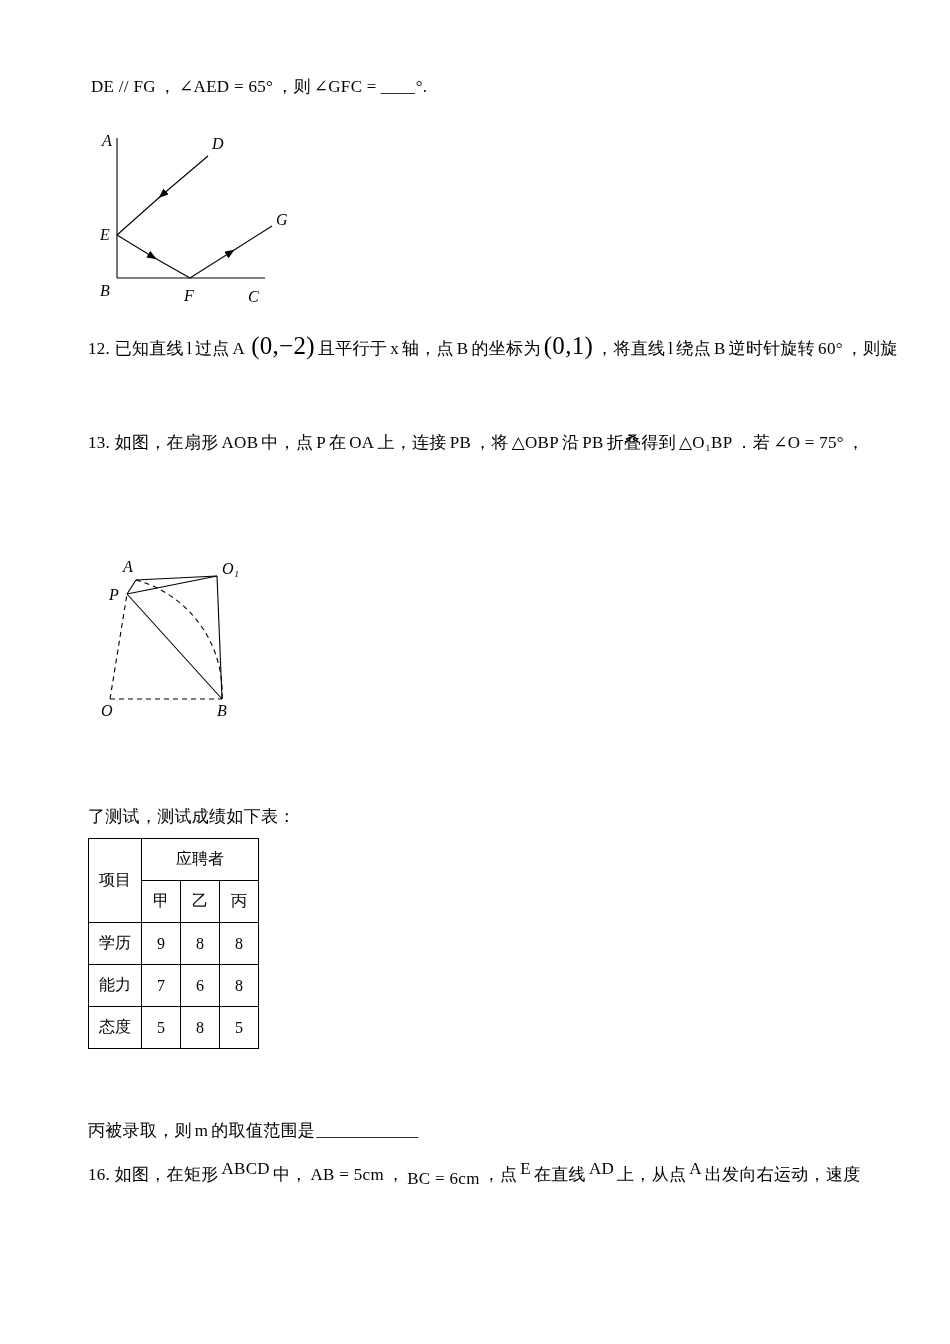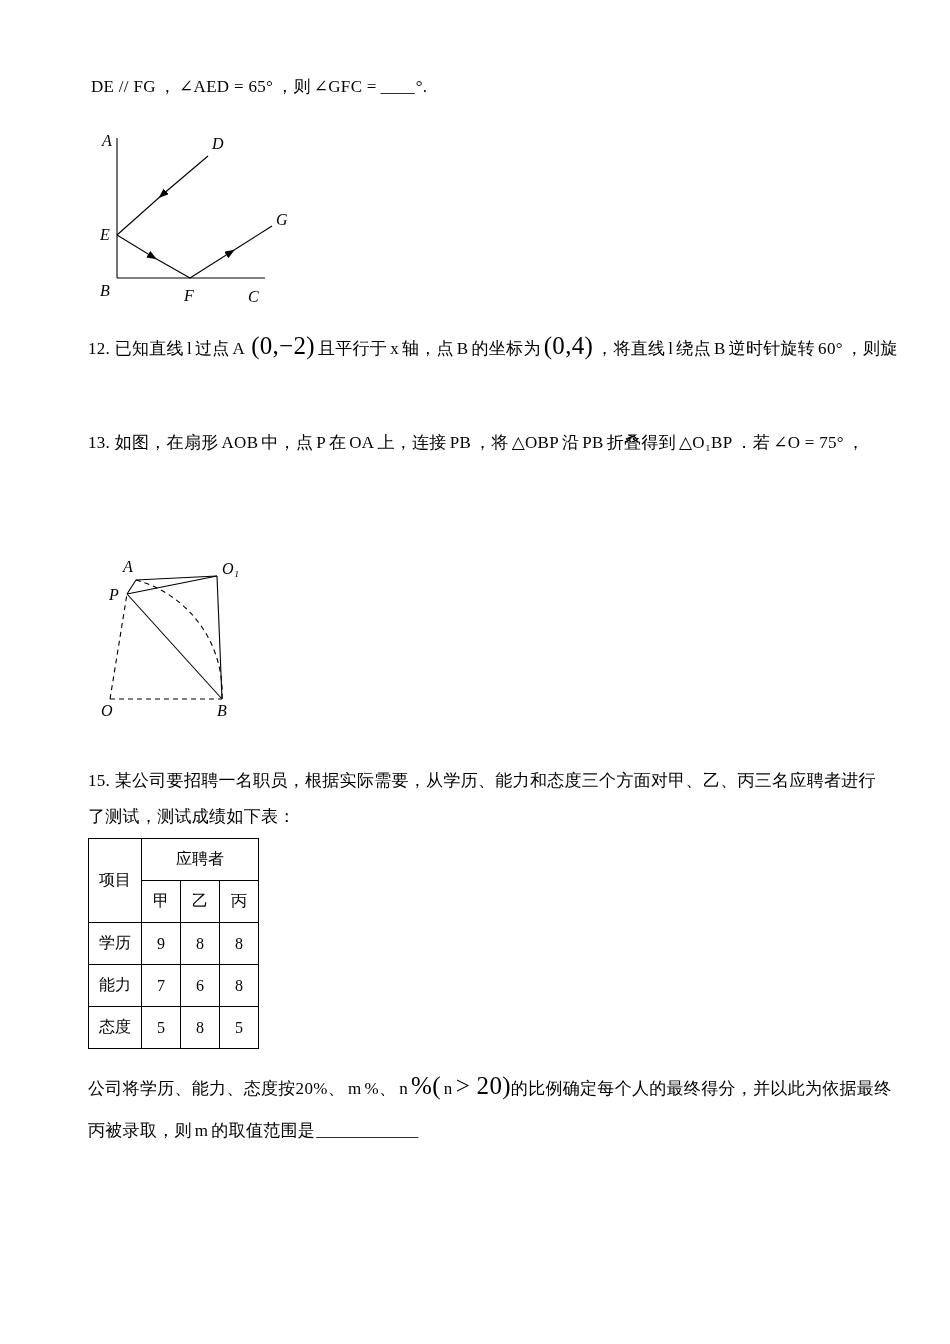--- a/index.html
+++ b/index.html
@@ -59,21 +59,21 @@
     <text x="2" y="13">A</text>
     <text x="112" y="16">D</text>
     <text x="0" y="107">E</text>
     <text x="176" y="92">G</text>
     <text x="0" y="163">B</text>
     <text x="84" y="168">F</text>
     <text x="148" y="169">C</text>
   </svg>
 
   <p class="line" style="top:330px">
-    <span>12. 已知直线</span><span class="m">l</span><span>过点</span><span class="m">A</span><span class="m big">(0,−2)</span><span>且平行于</span><span class="m">x</span><span>轴，点</span><span class="m">B</span><span>的坐标为</span><span class="m big">(0,4)</span><span>，将直线</span><span class="m">l</span><span>绕点</span><span class="m">B</span><span>逆时针旋转</span><span class="m">60°</span><span>，则旋</span>
+    <span>12. 已知直线</span><span class="m">l</span><span>过点</span><span class="m">A</span><span class="m big">(0,−2)</span><span>且平行于</span><span class="m">x</span><span>轴，点</span><span class="m">B</span><span>的坐标为</span><span class="m big">(0,1)</span><span>，将直线</span><span class="m">l</span><span>绕点</span><span class="m">B</span><span>逆时针旋转</span><span class="m">60°</span><span>，则旋</span>
   </p>
 
   <p class="line" style="top:432px">
     <span>13. 如图，在扇形</span><span class="m">AOB</span><span>中，点</span><span class="m">P</span><span>在</span><span class="m">OA</span><span>上，连接</span><span class="m">PB</span><span>，将</span><span class="m">△OBP</span><span>沿</span><span class="m">PB</span><span>折叠得到</span><span class="m">△O₁BP</span><span>．若</span><span class="m">∠O = 75°</span><span>，</span>
   </p>
 
   <svg class="fig" style="left:95px; top:552px;" width="165" height="175" viewBox="0 0 165 175">
     <line x1="32" y1="42" x2="41" y2="28"></line>
     <line x1="41" y1="28" x2="122" y2="24"></line>
     <line x1="32" y1="42" x2="122" y2="24"></line>
@@ -83,21 +83,20 @@
     <line class="dashed" x1="15" y1="147" x2="127" y2="147"></line>
     <path class="stroke dashed" d="M41,28 A117,117 0 0 1 127,147"></path>
     <text x="28" y="20">A</text>
     <text x="127" y="22">O₁</text>
     <text x="14" y="48">P</text>
     <text x="6" y="164">O</text>
     <text x="122" y="164">B</text>
   </svg>
 
 
-  <p class="line" style="top:770px">15. 某公司要招聘一名职员，根据实际需要，从学历、能力和态度三个方面对甲、乙、丙三名应聘者进行</p>
   <p class="line" style="top:806px">了测试，测试成绩如下表：</p>
 
   <table class="score">
     <tbody>
         <tr>
       <td class="c-label" rowspan="2">项目</td>
       <td class="c-val" colspan="3">应聘者</td>
     </tr>
     <tr>
       <td class="c-val">甲</td>
@@ -118,21 +117,21 @@
     </tr>
     <tr>
       <td class="c-label">态度</td>
       <td class="c-val">5</td>
       <td class="c-val">8</td>
       <td class="c-val">5</td>
     </tr>
   </tbody>
     </table>
 
-  <p class="line" style="top:1070px">
-    <span>公司将学历、能力、态度按</span><span>20%、</span><span class="m">m</span><span>%、</span><span class="m">n</span><span class="big">%(</span><span class="m">n</span><span class="big">&gt; 20)</span><span>的比例确定每个人的最终得分，并以此为依据最终</span>
-  </p>
   <p class="line" style="top:1120px">
     <span>丙被录取，则</span><span class="m">m</span><span>的取值范围是</span><span class="blank">____________</span>
   </p>
 
+  <p class="line" style="top:1164px">
+    <span>16. 如图，在矩形</span><span class="m up">ABCD</span><span>中，</span><span class="m">AB = 5cm</span><span>，</span><span class="m dn">BC = 6cm</span><span>，点</span><span class="m up">E</span><span>在直线</span><span class="m up">AD</span><span>上，从点</span><span class="m up">A</span><span>出发向右运动，速度</span>
+  </p>
 
 </div>
 
 </body></html>

